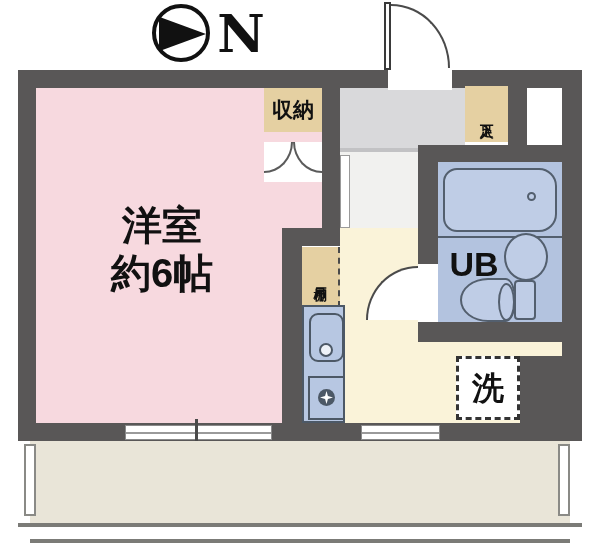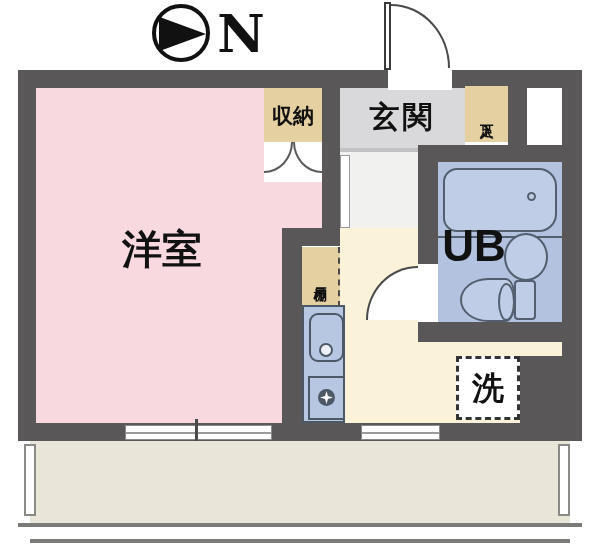--- a/index.html
+++ b/index.html
@@ -40,21 +40,21 @@
   .w-ub-top{left:418px;top:145px;width:144px;height:17px;}
   .w-ub-left{left:418px;top:145px;width:20px;height:197px;}
   .w-ub-bottom{left:418px;top:322px;width:144px;height:20px;}
   .w-e{left:520px;top:356px;width:42px;height:67px;}
 
   
   .cab{background:#e5d0a2;}
   .cupboard-top{left:64px;top:88px;width:186px;height:26px;
       border-left:2px dashed #4a4a4a;border-right:2px dashed #4a4a4a;border-bottom:2px dashed #4a4a4a;
       font-size:21px;}
-  .storage-box{left:264px;top:88px;width:58px;height:54px;font-size:21px;}
+  .storage-box{left:264px;top:88px;width:58px;height:44px;font-size:21px;font-family:Liberation Serif, serif;}
   .shoe-box{left:465px;top:86px;width:43px;height:56px;font-size:13.5px;}
   .cupboard-kitchen{left:302px;top:247px;width:38px;height:60px;border-right:2px dashed #4a4a4a;font-size:13.5px;}
   .vtext{writing-mode:vertical-rl;text-orientation:upright;letter-spacing:0;}
 
   
   .closet-swing{left:264px;top:142px;width:58px;height:40px;background:#fff;}
   .closet-arc-l{left:264px;top:142px;width:29px;height:31px;background:#fff;
       border-right:2px solid #5a5a5a;border-bottom:2px solid #5a5a5a;border-bottom-right-radius:100%;}
   .closet-arc-r{left:293px;top:142px;width:29px;height:31px;background:#fff;
       border-left:2px solid #5a5a5a;border-bottom:2px solid #5a5a5a;border-bottom-left-radius:100%;}
@@ -65,21 +65,21 @@
   .room-door{left:340px;top:155px;width:10px;height:73px;background:#fff;border:1px solid #9a9a9a;}
   .ub-door-gap{left:418px;top:264px;width:20px;height:58px;background:#fff;}
   .ub-door-arc{left:366px;top:266px;width:52px;height:54px;background:#fff;
       border-top:2px solid #4a4a4a;border-left:2px solid #4a4a4a;border-top-left-radius:100%;}
 
   
   .fix{border:2px solid #535f6e;background:#bfcde6;}
   .tub{left:443px;top:168px;width:114px;height:64px;border-radius:14px 18px 18px 14px;}
   .tub-drain{left:527px;top:192px;width:9px;height:9px;border:2px solid #535f6e;border-radius:50%;background:#bfcde6;}
   .tub-line{left:438px;top:236px;width:124px;height:2px;background:#535f6e;}
-  .ub-label{left:442px;top:220px;width:64px;height:52px;font-size:44px;}
+  .ub-label{left:442px;top:238px;width:64px;height:52px;font-size:34px;}
   .basin{left:504px;top:233px;width:44px;height:48px;border-radius:50%;}
   .toilet-bowl{left:460px;top:278px;width:56px;height:44px;border-radius:50% 18% 18% 50% / 50% 50% 50% 50%;}
   .toilet-seatline{left:36px;top:3px;width:13px;height:34px;border:2px solid #535f6e;border-radius:50%;background:transparent;position:absolute;}
   .toilet-tank{left:514px;top:280px;width:22px;height:40px;border-radius:4px;}
 
   
   .counter{left:302px;top:305px;width:43px;height:118px;background:#b7c7e2;border:2px solid #4c5866;}
   .sink{left:5px;top:6px;width:31px;height:45px;border:2px solid #4c5866;border-radius:9px;position:absolute;background:#b7c7e2;}
   .sink-drain{left:8px;top:28px;width:10px;height:10px;border:2px solid #4c5866;border-radius:50%;background:#eef2f8;position:absolute;}
   .stove{left:4px;top:69px;width:33px;height:40px;border:2px solid #4c5866;position:absolute;}
@@ -200,16 +200,16 @@
   </div>
 
   <div class="abs balcony"></div>
   <div class="abs bal-edge-l"></div>
   <div class="abs bal-edge-r"></div>
   <div class="abs bal-line1"></div>
   <div class="abs bal-line2"></div>
 
   <div class="abs lbl main-room-label">
     <div>洋室</div>
-  </div>
-  <div class="abs lbl genkan-label">玄関</div>
+    <div>約6帖</div>
+  </div>
 
 </div>
 
 </body></html>

